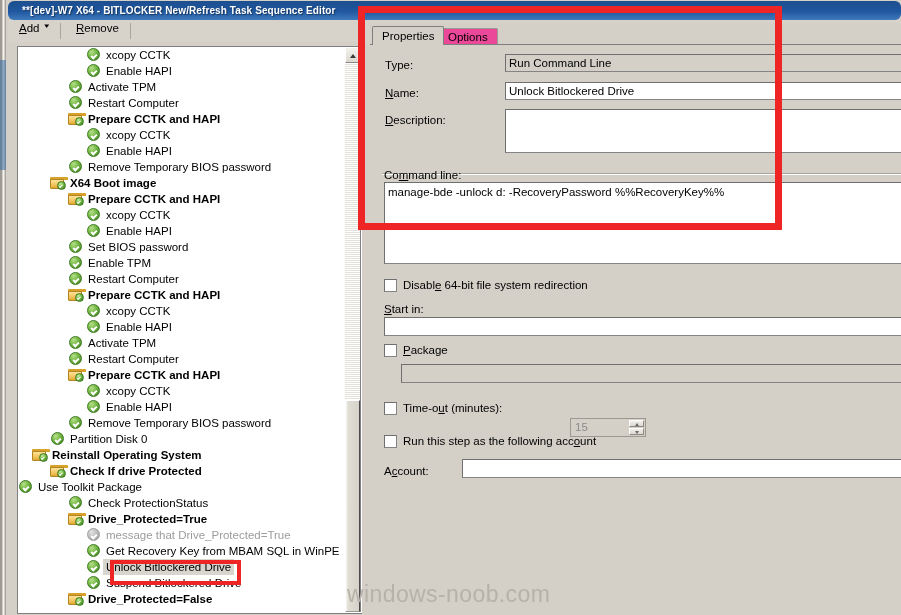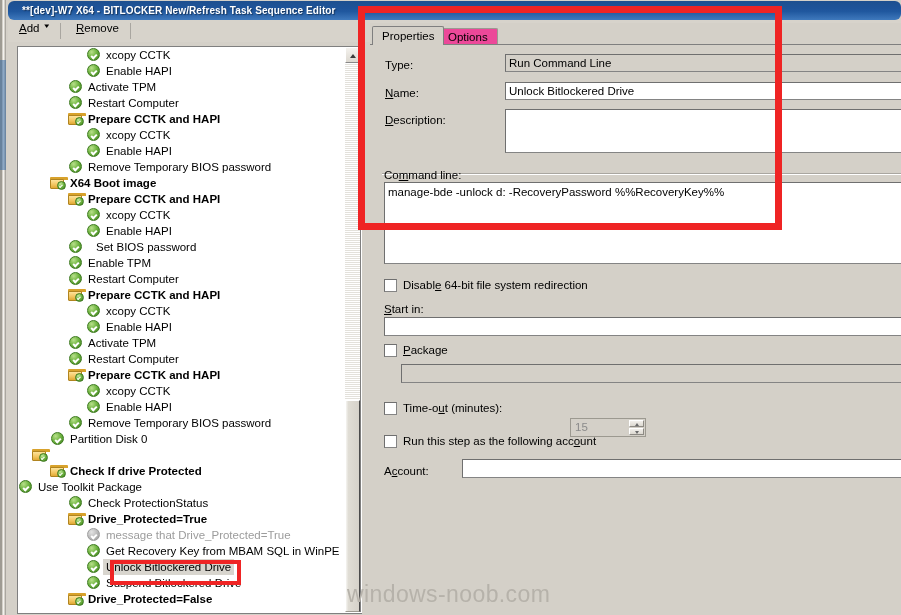--- a/index.html
+++ b/index.html
@@ -320,21 +320,21 @@
             <span class="ic-check"></span>
           </span>
           <span class="lbl">xcopy CCTK</span>
         </div>
         <div class="row" style="padding-left: 68px;">
           <span class="ico">
             <span class="ic-check"></span>
           </span>
           <span class="lbl">Enable HAPI</span>
         </div>
-        <div class="row" style="padding-left: 50px; gap: 8px;">
+        <div class="row" style="padding-left: 50px;">
           <span class="ico">
             <span class="ic-check"></span>
           </span>
           <span class="lbl">Set BIOS password</span>
         </div>
         <div class="row" style="padding-left: 50px;">
           <span class="ico">
             <span class="ic-check"></span>
           </span>
           <span class="lbl">Enable TPM</span>
@@ -414,20 +414,21 @@
           <span class="lbl">Partition Disk 0</span>
         </div>
         <div class="row folder" style="padding-left: 14px;">
           <span class="ico">
             <span class="ic-folder">
               <span class="tab"></span>
               <span class="body"></span>
               <span class="badge"></span>
             </span>
           </span>
+          <span class="lbl">Reinstall Operating System</span>
         </div>
         <div class="row folder" style="padding-left: 32px;">
           <span class="ico">
             <span class="ic-folder">
               <span class="tab"></span>
               <span class="body"></span>
               <span class="badge"></span>
             </span>
           </span>
           <span class="lbl">Check If drive Protected</span>

